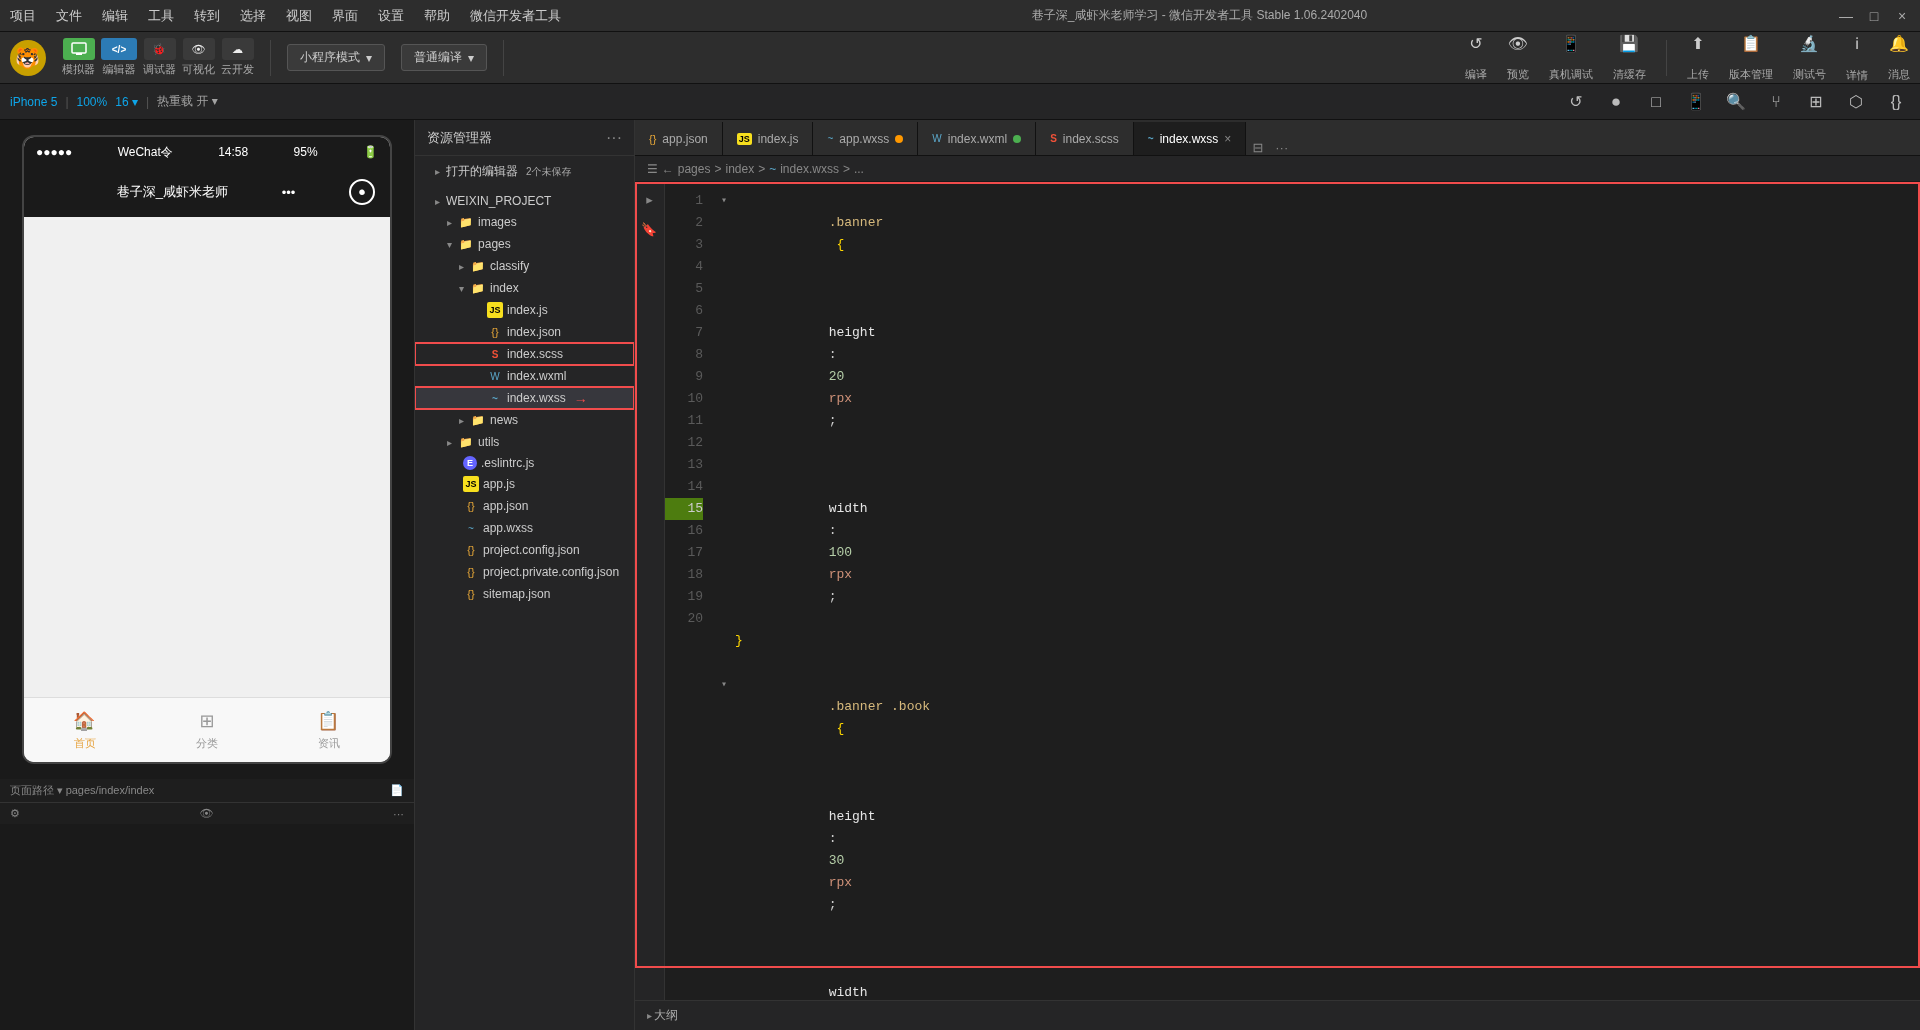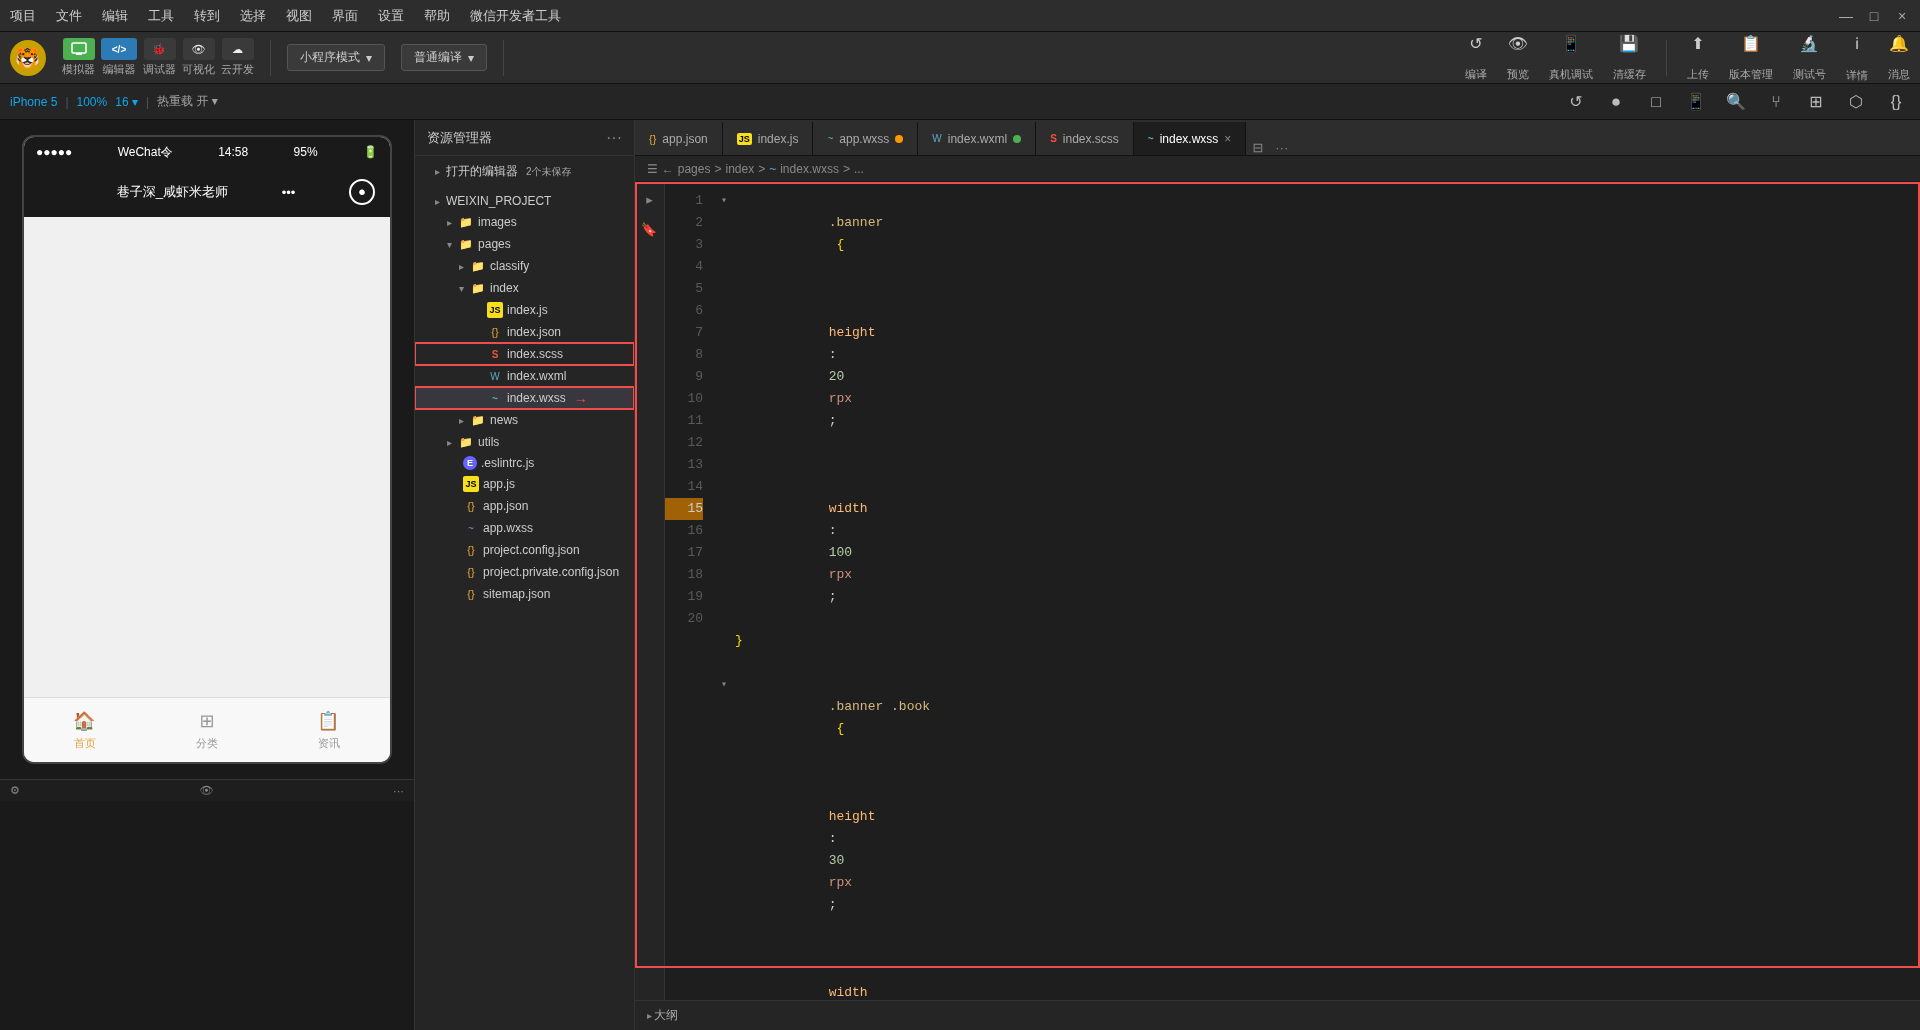--- a/index.html
+++ b/index.html
@@ -420,21 +420,21 @@
       width: 12px;
       flex-shrink: 0;
     }
     .code-text {
       white-space: pre;
     }
 
     
     .c-selector { color: #d7ba7d; }
     .c-brace { color: #ffd700; }
-    .c-property { color: #fdba74; }
+    .c-property { color: #e5e5e5; }
     .c-colon { color: #ccc; }
     .c-value-num { color: #b5cea8; }
     .c-value-unit { color: #ce9178; }
     .c-semicolon { color: #ccc; }
 
     
     .red-border-overlay {
       position: absolute;
       border: 2px solid #f14c4c;
       pointer-events: none;
@@ -504,20 +504,21 @@
     <span>编辑</span>
     <span>工具</span>
     <span>转到</span>
     <span>选择</span>
     <span>视图</span>
     <span>界面</span>
     <span>设置</span>
     <span>帮助</span>
     <span>微信开发者工具</span>
   </div>
+  <div class="titlebar-title">巷子深_咸虾米老师学习 - 微信开发者工具 Stable 1.06.2402040</div>
   <div class="titlebar-controls">
     <span class="titlebar-btn">—</span>
     <span class="titlebar-btn">□</span>
     <span class="titlebar-btn">×</span>
   </div>
 </div>
 
 <div class="toolbar">
   <div class="toolbar-logo">
     <div class="toolbar-logo-img">🐯</div>
@@ -647,20 +648,24 @@
         <div class="phone-nav-item">
           <span class="phone-nav-icon">⊞</span>
           <span>分类</span>
         </div>
         <div class="phone-nav-item">
           <span class="phone-nav-icon">📋</span>
           <span>资讯</span>
         </div>
       </div>
     </div>
+    <div class="simulator-path-actions">
+      <span>页面路径 ▾ pages/index/index</span>
+      <span>📄</span>
+    </div>
     <div style="display:flex;align-items:center;justify-content:space-between;padding:4px 10px;font-size:11px;color:#888;background:#1e1e1e;border-top:1px solid #333;">
       <span>⚙</span>
       <span>👁</span>
       <span>···</span>
     </div>
   </div>
 
   <div class="explorer">
     <div class="explorer-header">
       <span>资源管理器</span>
@@ -854,21 +859,21 @@
         <div>5</div>
         <div>6</div>
         <div>7</div>
         <div>8</div>
         <div>9</div>
         <div>10</div>
         <div>11</div>
         <div>12</div>
         <div>13</div>
         <div>14</div>
-        <div style="background:#a16207;color:#ccc;text-align:right;">15</div>
+        <div style="background:#4d7c0f;color:#ccc;text-align:right;">15</div>
         <div>16</div>
         <div>17</div>
         <div>18</div>
         <div>19</div>
         <div>20</div>
       </div>
 
       <div class="code-content">
 
         <div class="code-line">

